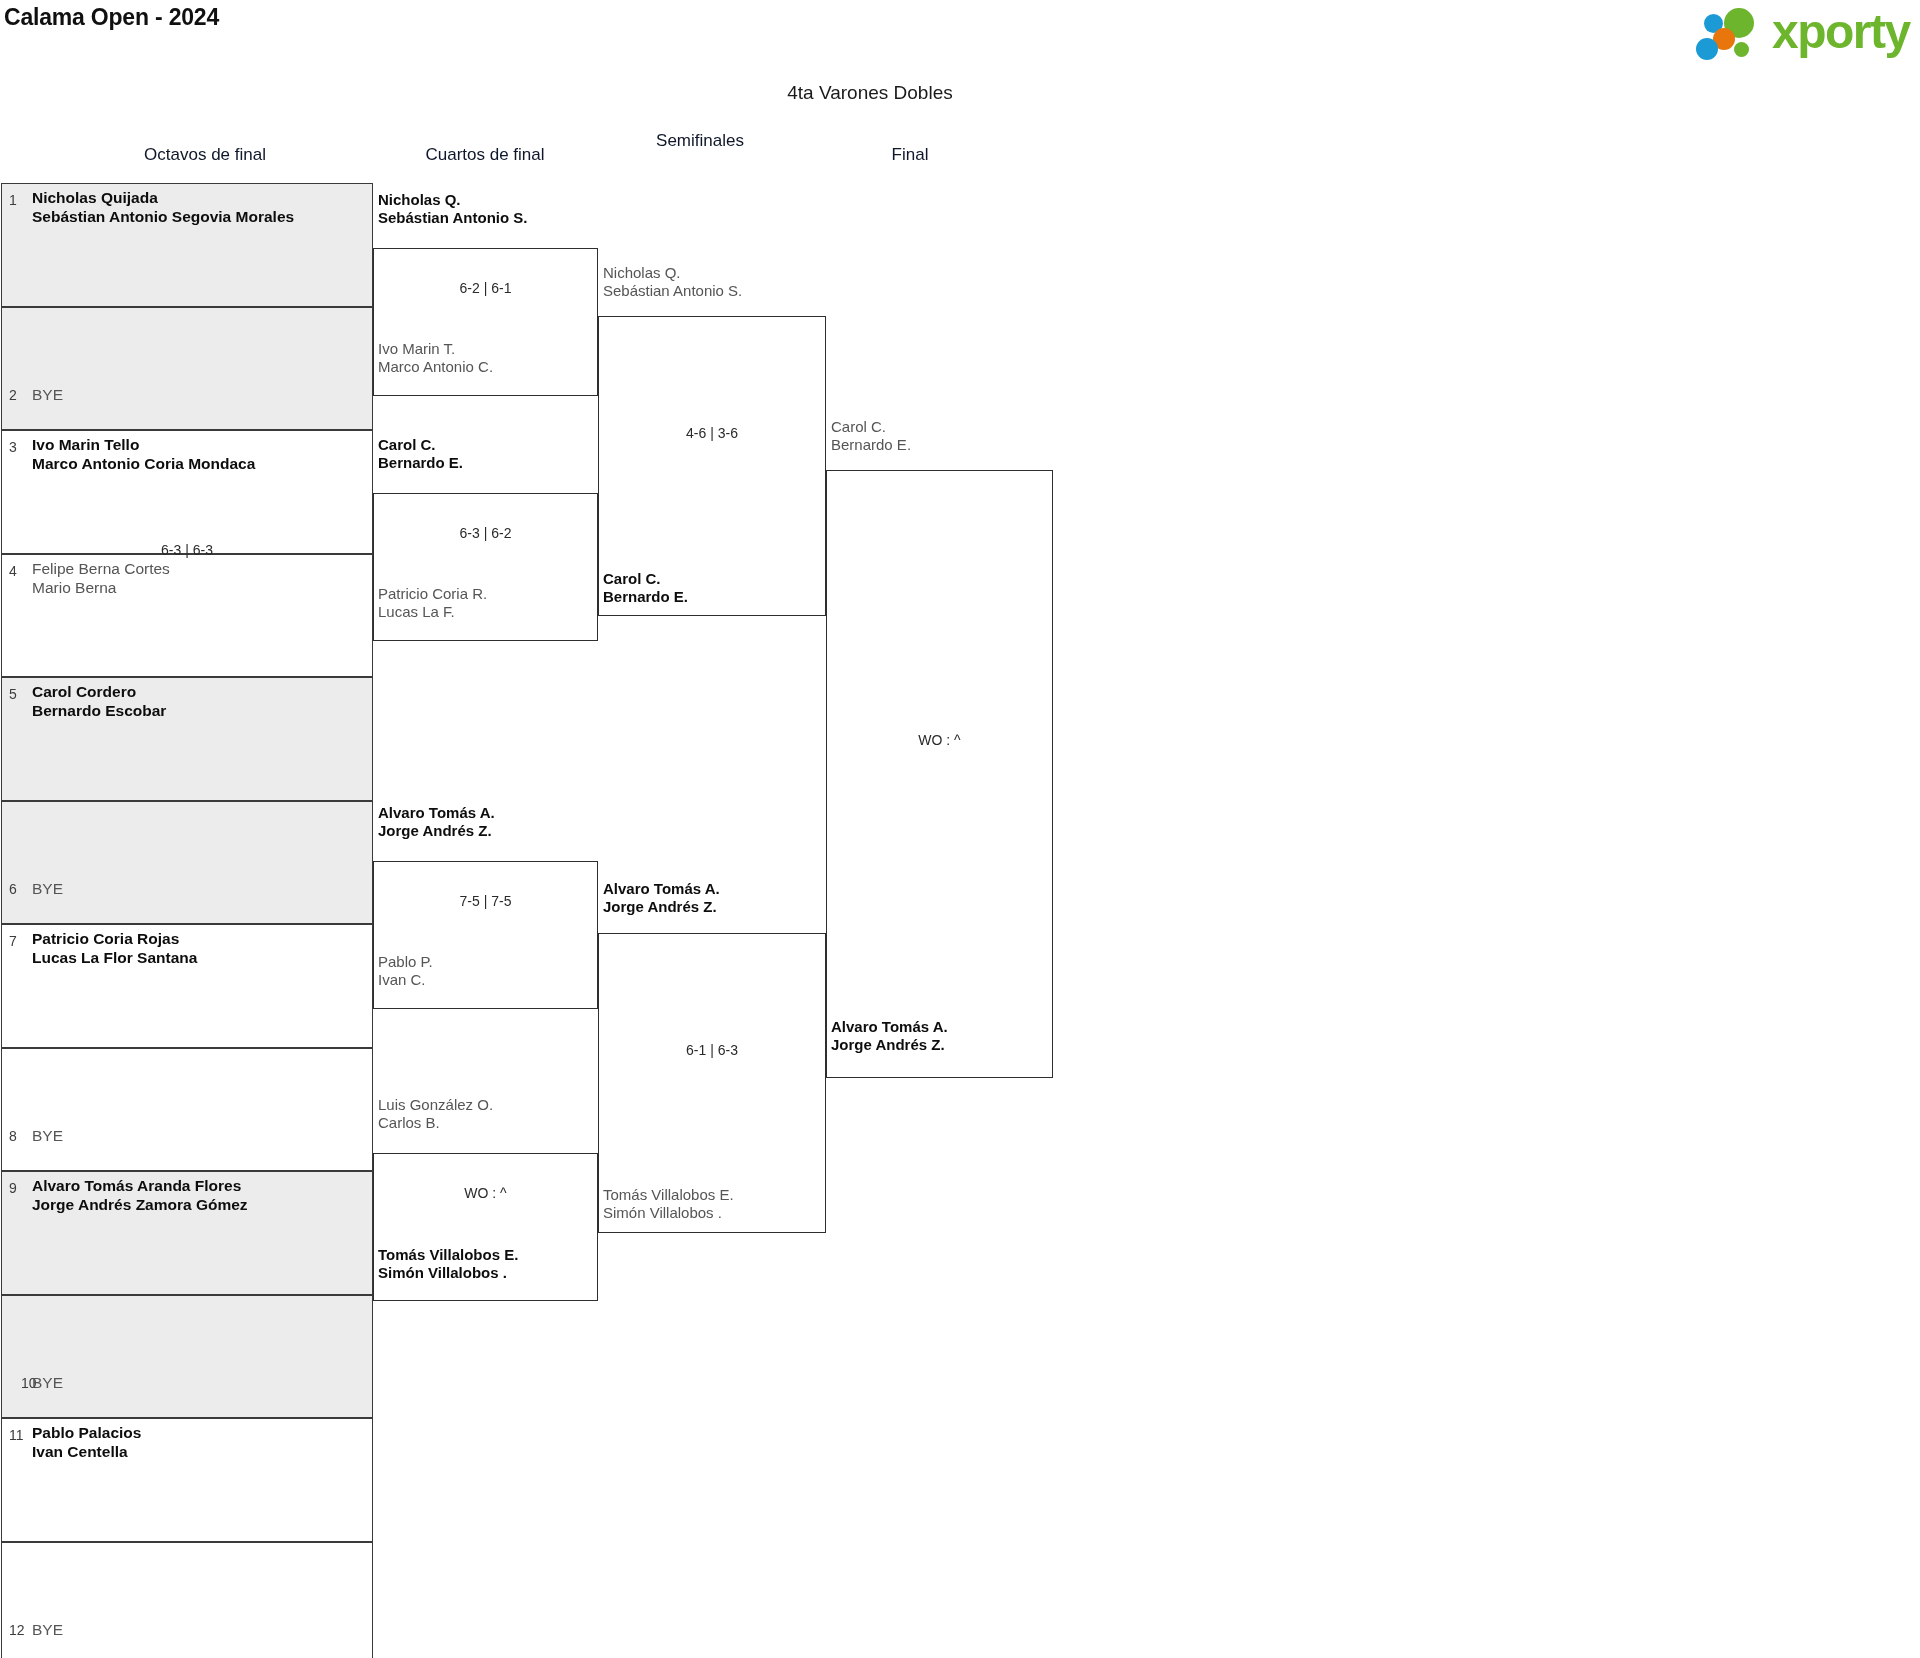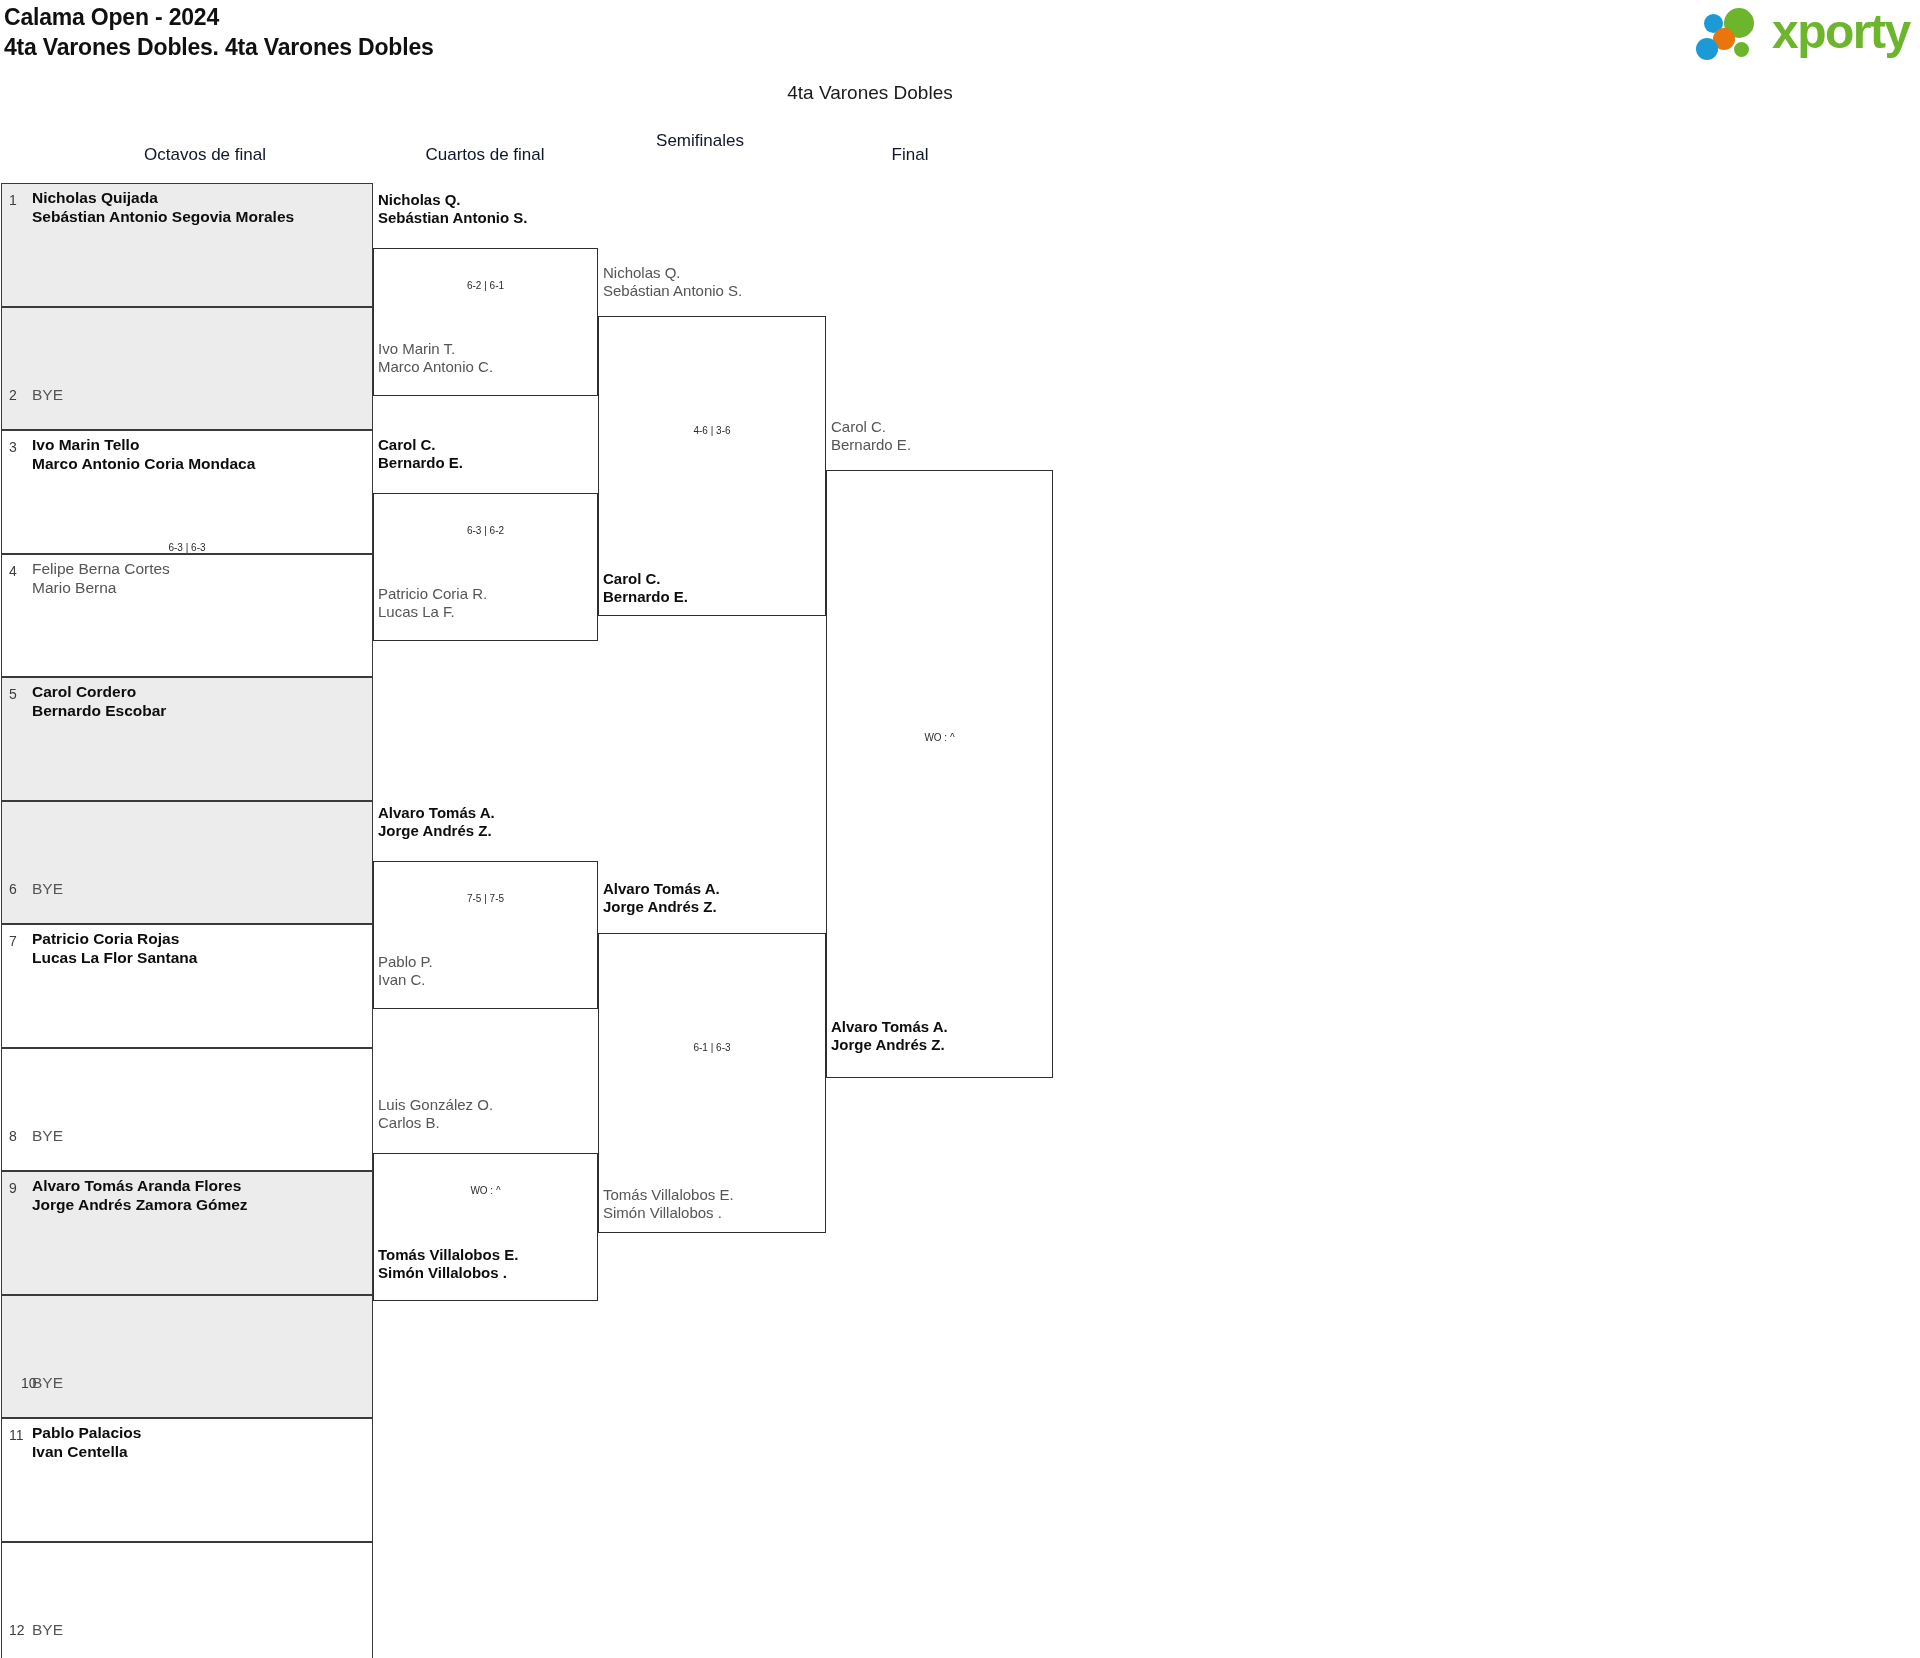--- a/index.html
+++ b/index.html
@@ -52,21 +52,21 @@
     font-size: 15.5px;
     line-height: 19px;
     white-space: nowrap;
   }
   .names.win { color: #0d0d0d; font-weight: bold; }
   .names.lose { color: #555555; font-weight: normal; }
   .names.bye { color: #555555; font-weight: normal; font-size: 15.5px; }
 
   .score {
     position: absolute;
-    font-size: 10px;
+    font-size: 14px;
     color: #2a2a2a;
     text-align: center;
     white-space: nowrap;
   }
 
   
   .matchbox {
     position: absolute;
     border: 1px solid #2e2e2e;
     background: transparent;
@@ -81,21 +81,20 @@
   .nameblk.lose { color: #555555; font-weight: normal; }
 </style>
 </head>
 <body>
 
 <div id="root">
 
   <div class="header">
     <div class="title-block">
       <div class="title-line">Calama Open - 2024</div>
-      <div class="title-line">4ta Varones Dobles. 4ta Varones Dobles</div>
     </div>
 
     <div class="logo">
       <div class="logo-dots">
         <div class="dot" style="left:10px;  top:8px;  width:19px; height:19px; background:#1b9ad6;"></div>
         <div class="dot" style="left:30px;  top:2px;  width:30px; height:30px; background:#6cb52d;"></div>
         <div class="dot" style="left:19px;  top:22px; width:22px; height:22px; background:#e8760d;"></div>
         <div class="dot" style="left:2px;   top:32px; width:22px; height:22px; background:#1b9ad6;"></div>
         <div class="dot" style="left:40px;  top:36px; width:15px; height:15px; background:#6cb52d;"></div>
       </div>

